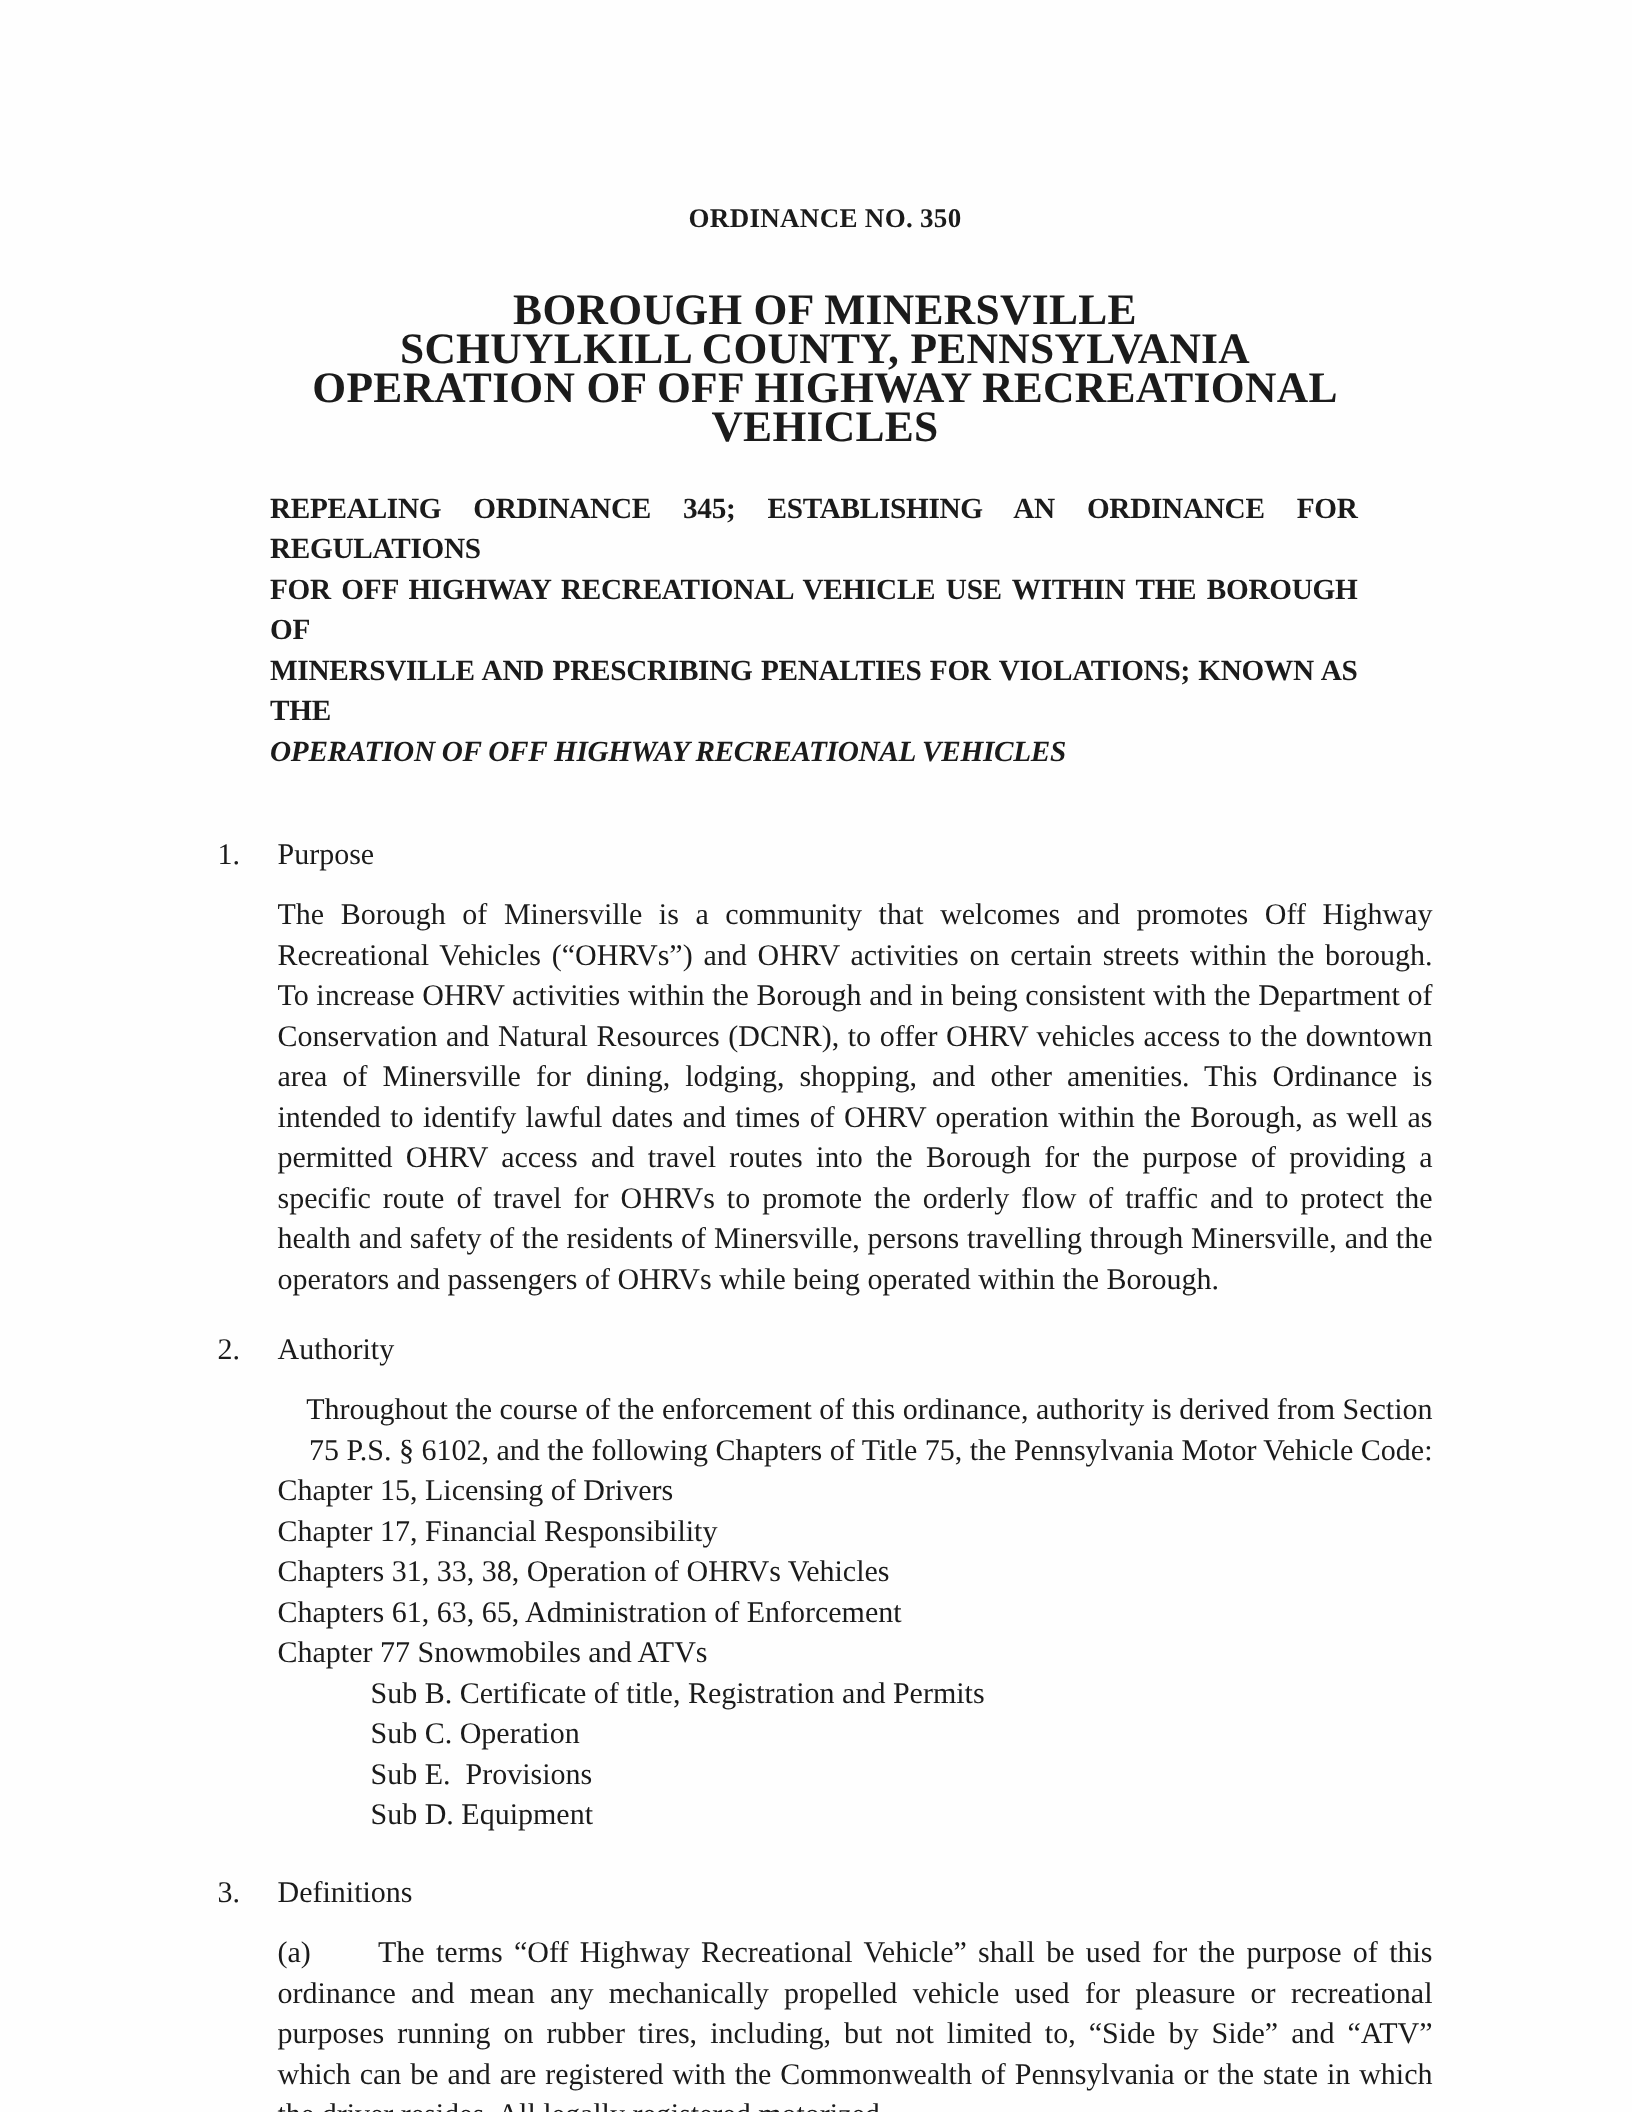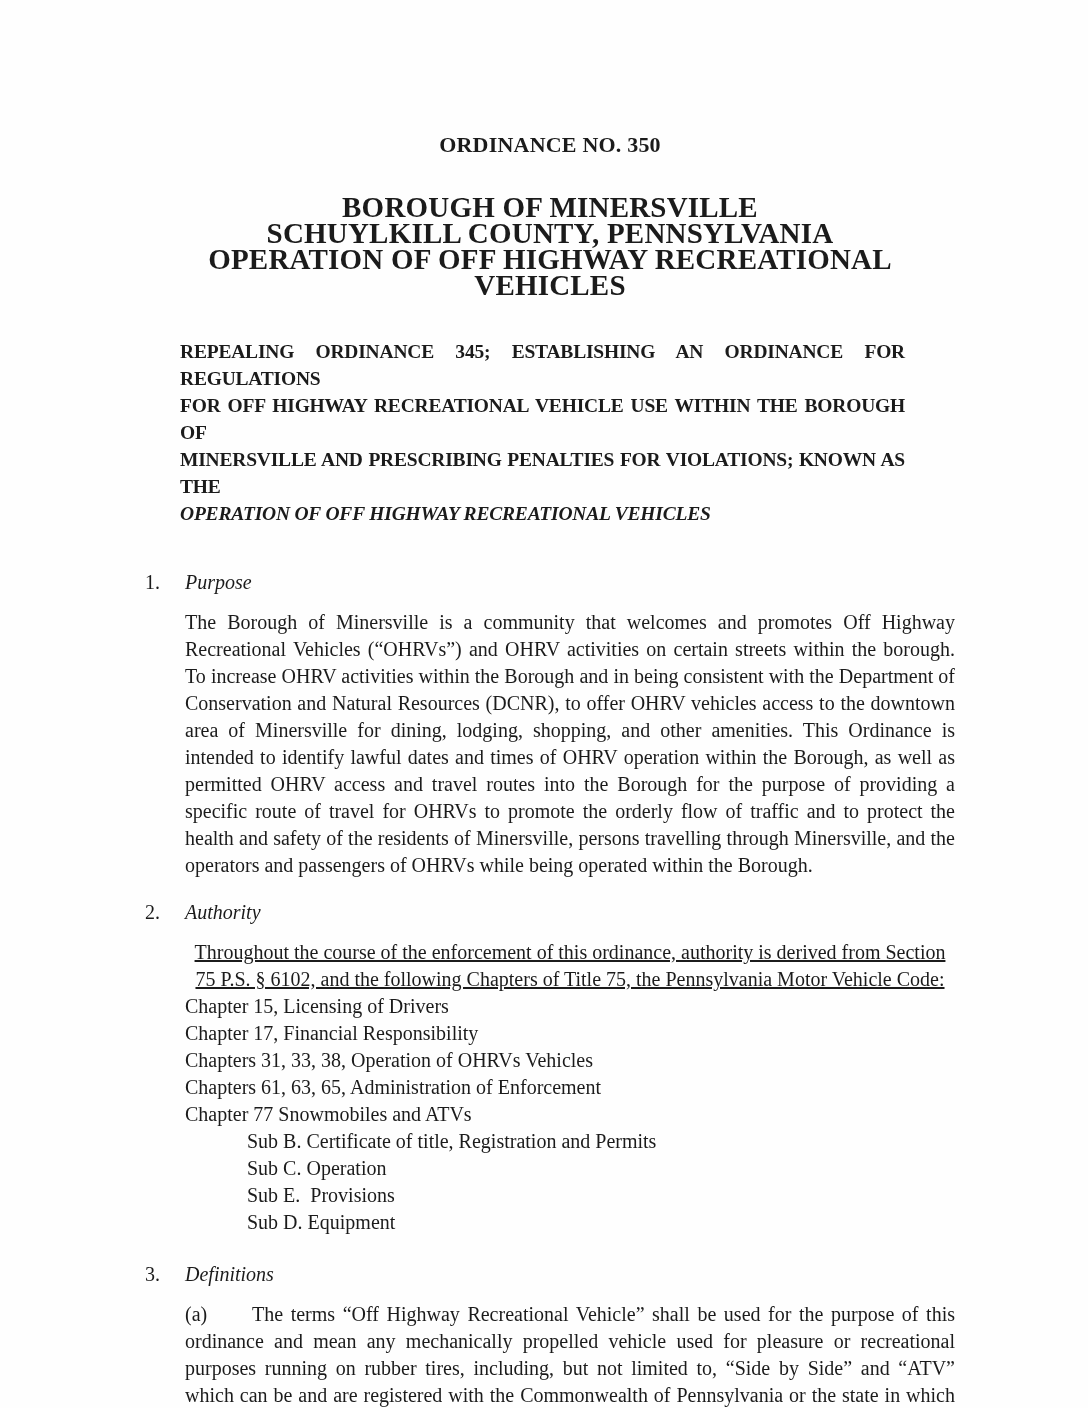--- a/index.html
+++ b/index.html
@@ -18,34 +18,34 @@
     font-size: 20px;
     line-height: 27px;
     box-sizing: border-box;
     padding: 132px 133px 0 145px;
     overflow: hidden;
     -webkit-font-smoothing: antialiased;
   }
   .doc-title {
     text-align: center;
     font-weight: 700;
-    font-size: 22px;
+    font-size: 18px;
     line-height: 26px;
     letter-spacing: 0.2px;
   }
   .heading-block {
     margin-top: 36px;
     text-align: center;
     font-weight: 700;
     font-size: 29px;
     line-height: 26px;
     letter-spacing: 0.2px;
   }
   .preamble {
-    margin-top: 40px;
+    margin-top: 28px;
     margin-left: 35px;
     margin-right: 50px;
     font-weight: 700;
     font-size: 19.5px;
     line-height: 27px;
     letter-spacing: -0.2px;
   }
   .preamble .j-line {
     text-align: justify;
     text-align-last: justify;
@@ -61,29 +61,27 @@
   .sec-1 { margin-top: 42px; }
   .sec-2 { margin-top: 20px; }
   .sec-3 { margin-top: 25px; }
   .sec-num {
     position: absolute;
     left: 0;
     top: 0;
   }
   .sec-heading {
     display: block;
-    font-style: italic;
   }
   .body-para {
     margin: 13px 0 0 0;
     text-align: justify;
   }
   .body-para.no-justify {
-    text-align: center;
-    text-decoration: underline;
+    text-align: right;
   }
   .chapter-line, .sub-line {
     white-space: pre-wrap;
   }
   .sub-line {
     padding-left: 62px;
   }
   .def-para {
     margin: 13px 0 16px 0;
     text-align: justify;

